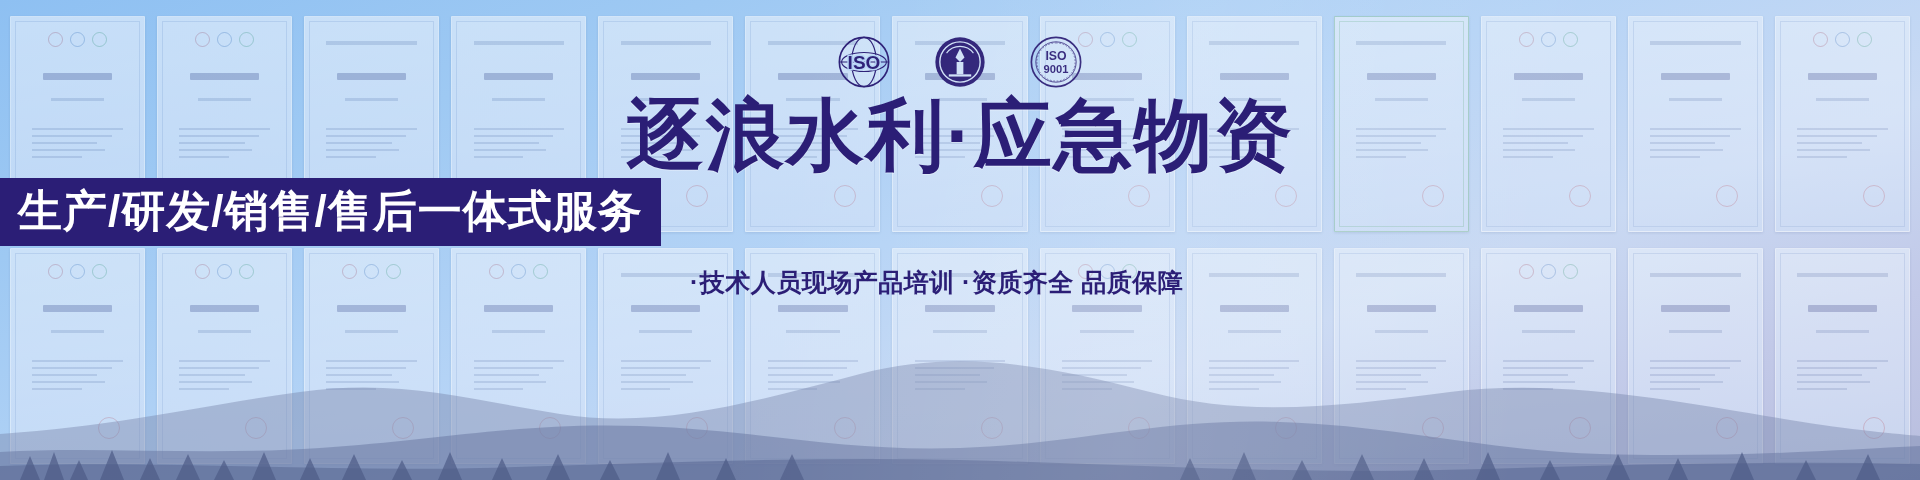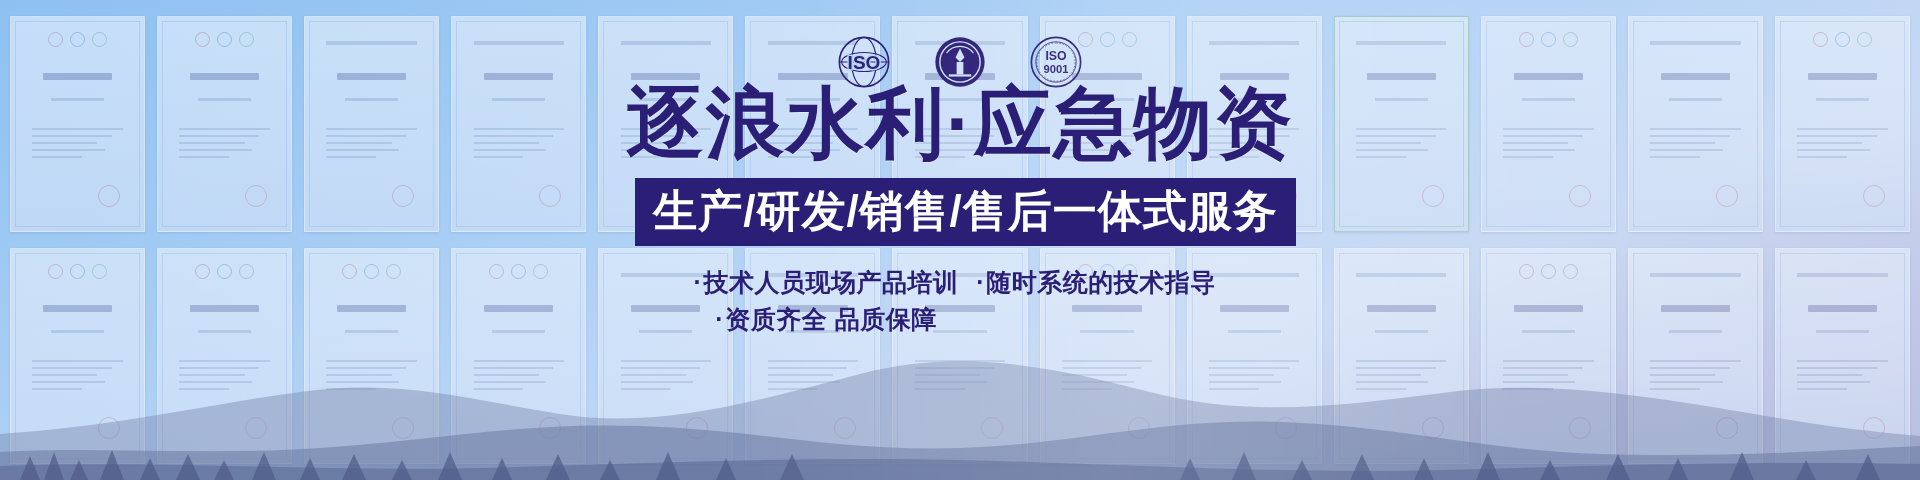--- a/index.html
+++ b/index.html
@@ -88,51 +88,51 @@
   .badges {
     position:absolute; top:34px; left:0; width:1920px;
     display:flex; justify-content:center; gap:40px;
     z-index:6;
   }
   .badge { width:56px; height:56px; }
 
   
   .content {
     position:absolute; z-index:8;
-    left:0; width:1920px; top:84px;
+    left:0; width:1920px; top:96px;
     text-align:center;
   }
   .main-title {
     font-family:"Liberation Sans", sans-serif;
     font-size:78px;
     font-weight:bold;
     letter-spacing:2px;
     color:#2b1e76;
     line-height:1;
     text-shadow:0 1px 0 rgba(255,255,255,.35);
   }
-  .subtitle-wrap { margin-top:16px; display:flex; justify-content:center;padding-left:11px; }
+  .subtitle-wrap { margin-top:4px; display:flex; justify-content:flex-start; }
   .subtitle-bar {
     background:#2b1e76;
     color:#ffffff;
     font-size:44px;
     font-weight:bold;
     letter-spacing:1px;
     line-height:1;
     padding:11px 18px 13px;
     white-space:nowrap;
   }
 
   .features {
     margin:22px auto 9px;
     width:540px;
     display:grid;
     grid-template-columns:272px 268px;
-    row-gap:8px;
-    text-align:center;
+    row-gap:16px;
+    text-align:left;
   }
   .feature {
     font-size:25px;
     font-weight:bold;
     color:#2b1e76;
     line-height:1.15;
     letter-spacing:.5px;
     white-space:nowrap;
   }
   .feature .dot { margin-right:1px; }
@@ -606,21 +606,18 @@
 
     <div class="subtitle-wrap">
       <div class="subtitle-bar">生产/研发/销售/售后一体式服务</div>
     </div>
 
     <div class="features">
       <div class="feature">
         <span class="dot">·</span><span>技术人员现场产品培训</span>
       </div>
       <div class="feature">
-        <span class="dot">·</span><span>随时系统的技术指导</span>
-      </div>
-      <div class="feature">
         <span class="dot">·</span><span>资质齐全 品质保障</span>
       </div>
     </div>
 
   </div>
 </div>
 
 </body></html>

